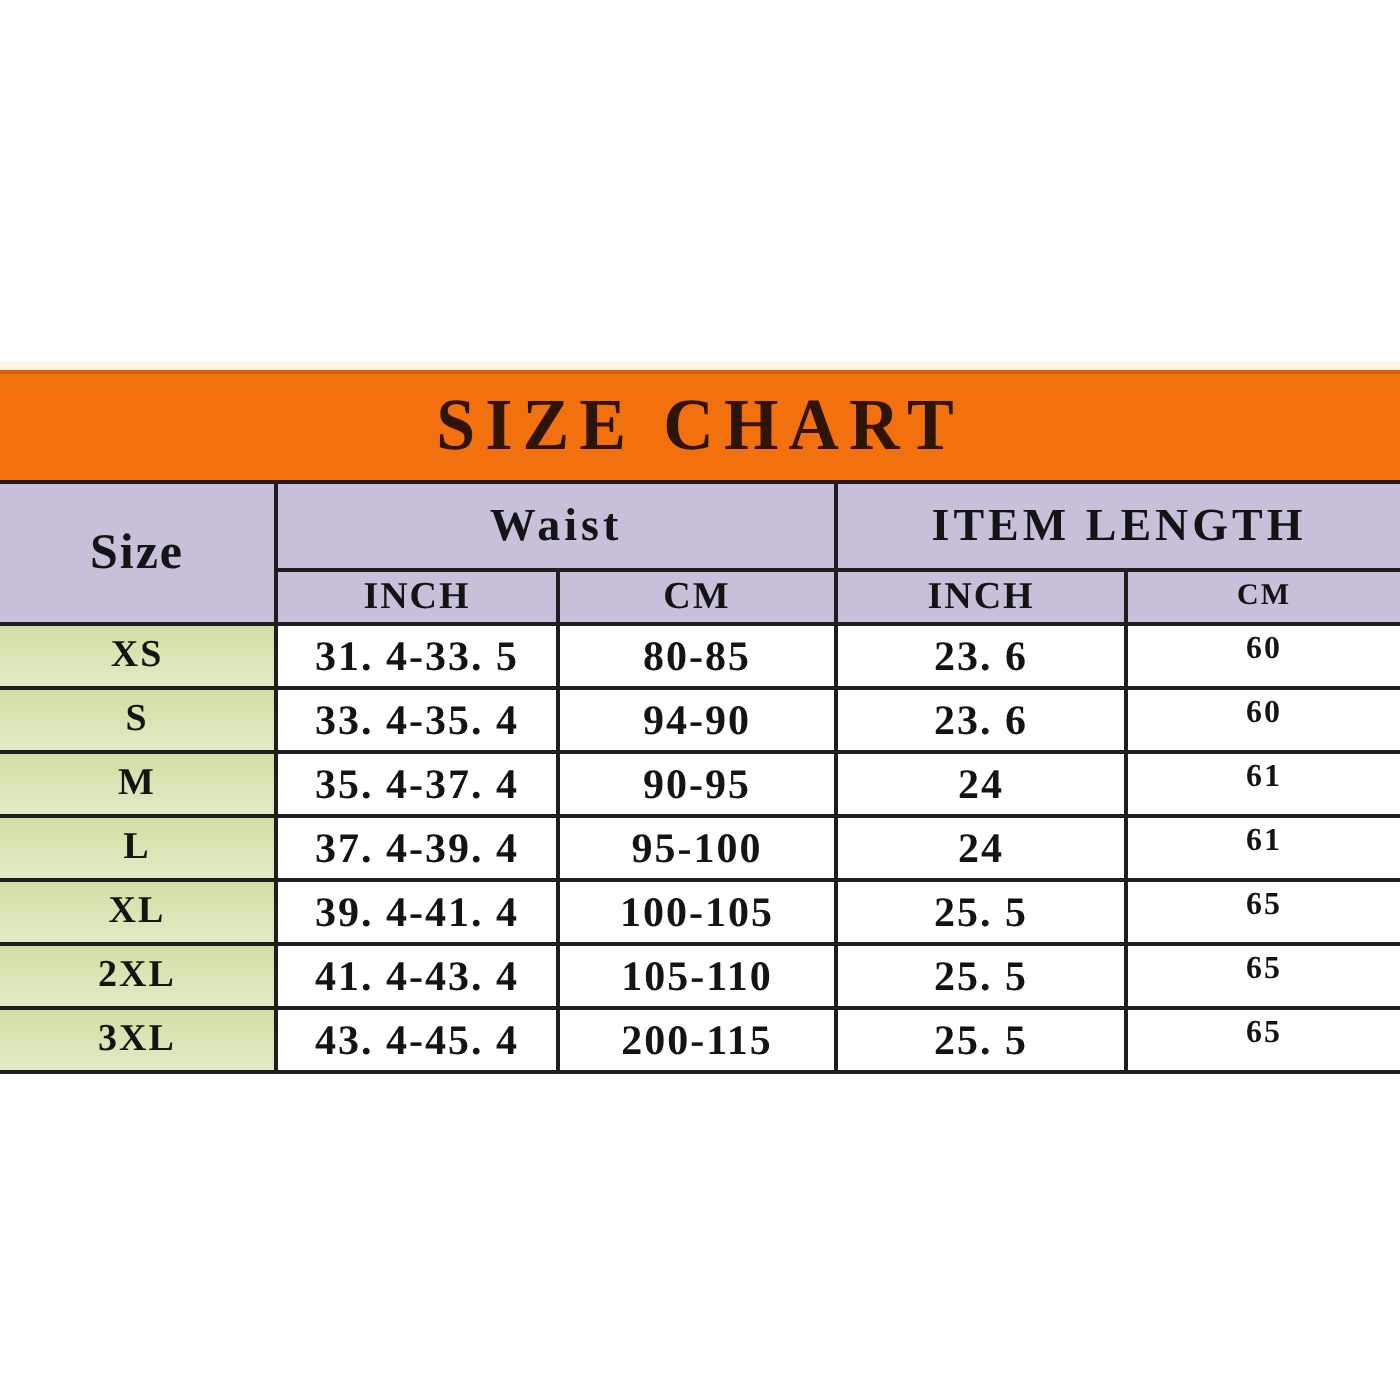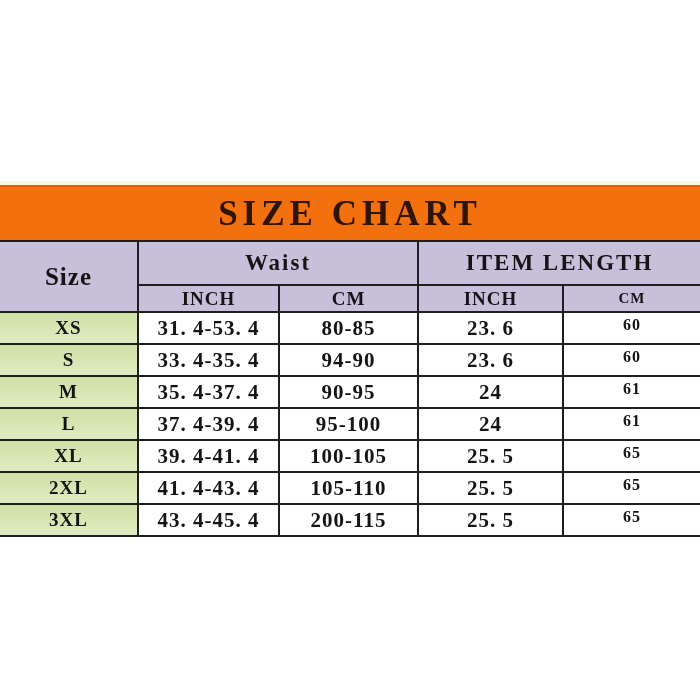--- a/index.html
+++ b/index.html
@@ -104,21 +104,21 @@
       <tr class="row-subs">
         <th class="h-sub">INCH</th>
         <th class="h-sub">CM</th>
         <th class="h-sub">INCH</th>
         <th class="h-sub h-sub-small">CM</th>
       </tr>
     </thead>
     <tbody>
       <tr>
         <td class="c-size">XS</td>
-        <td>31. 4-53. 4</td>
+        <td>31. 4-33. 5</td>
         <td>80-85</td>
         <td>23. 6</td>
         <td class="c-cm-right">60</td>
       </tr>
       <tr>
         <td class="c-size">S</td>
         <td>33. 4-35. 4</td>
         <td>94-90</td>
         <td>23. 6</td>
         <td class="c-cm-right">60</td>

